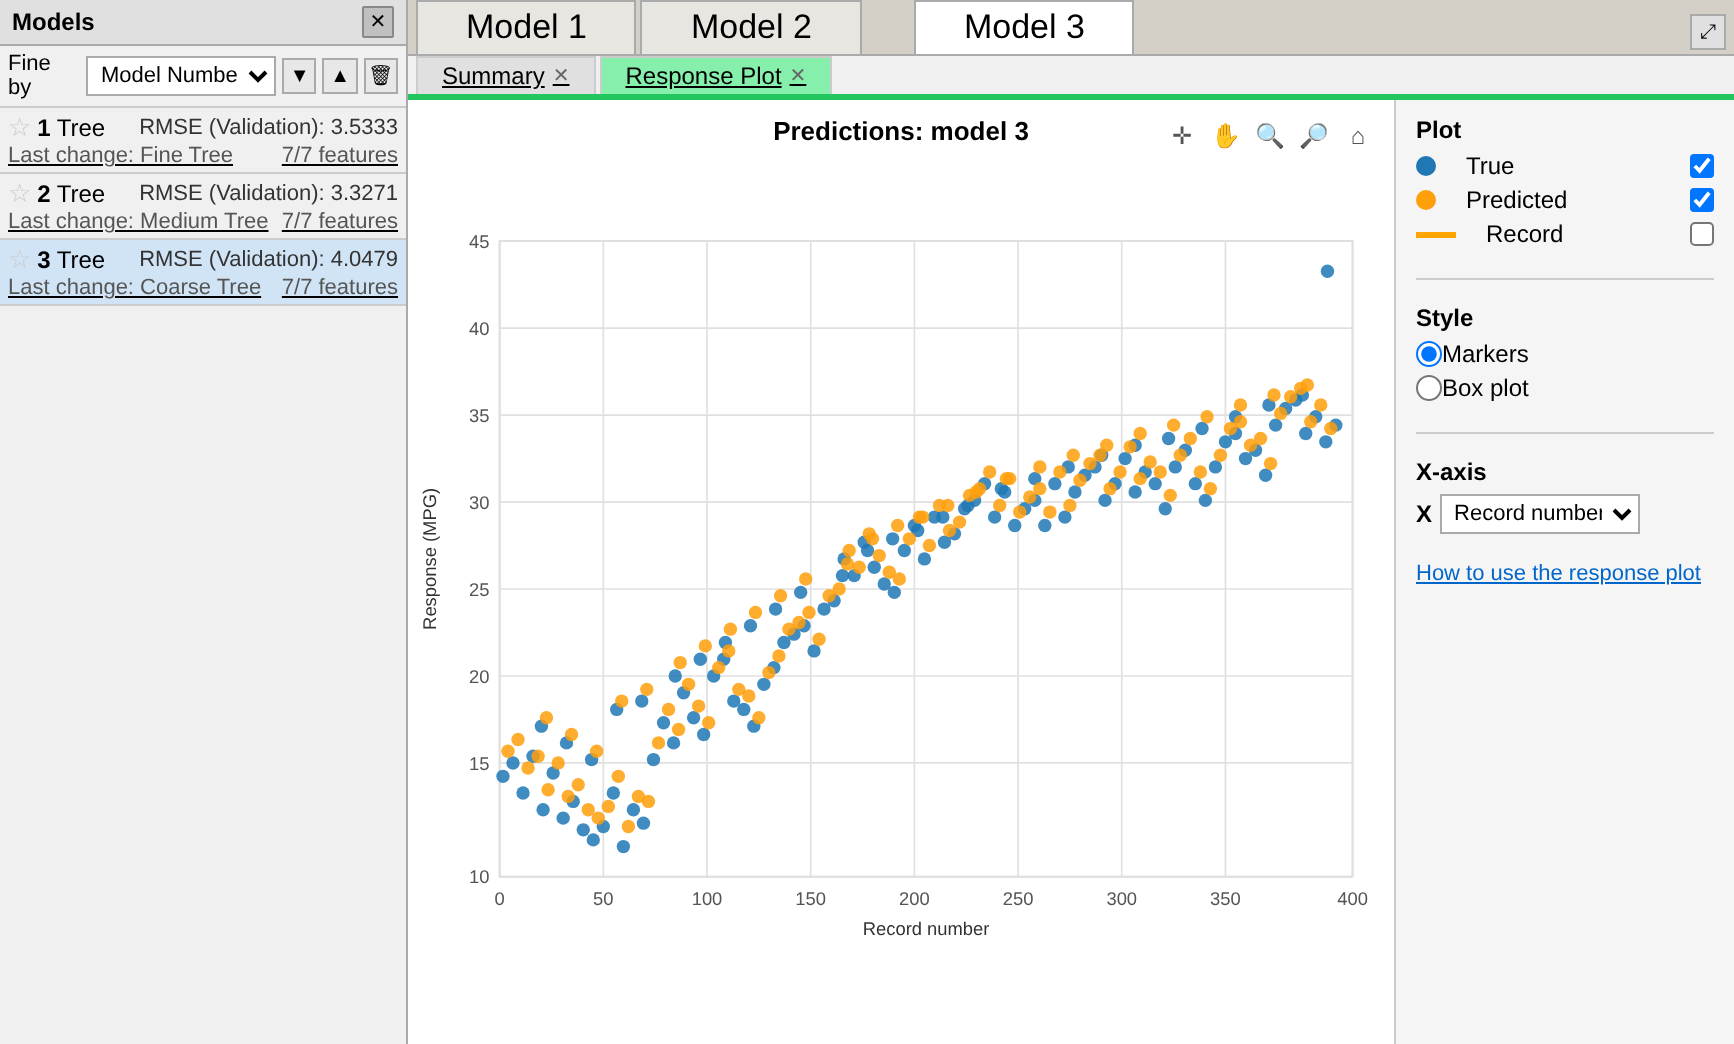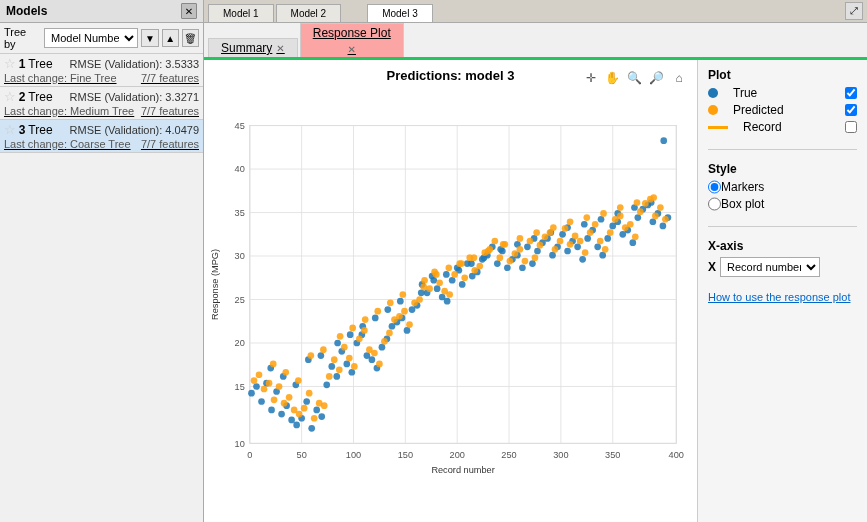--- a/index.html
+++ b/index.html
@@ -30,28 +30,28 @@
     .rmse-text { font-size: 11px; color: #333; }
     .model-row2 { display: flex; justify-content: space-between; margin-top: 1px; text-decoration: underline; }
     .last-change { font-size: 11px; color: #555; }
     .features { font-size: 11px; color: #555; }
 
     
     .right-panel { flex: 1; display: flex; flex-direction: column; background: #f5f5f5; }
 
     
     .tab-bar-top { display: flex; background: #d4d0c8; border-bottom: 1px solid #aaa; align-items: flex-end; padding-left: 4px; }
-    .model-tab { padding: 3px 14px; background: #e8e6e0; border: 1px solid #aaa; border-bottom: none; cursor: pointer; font-size: 10px; margin-right: 2px; }
+    .model-tab { padding: 3px 24px; background: #e8e6e0; border: 1px solid #aaa; border-bottom: none; cursor: pointer; font-size: 17px; margin-right: 2px; }
     .model-tab.active { background: white; margin-left: 24px; }
     .expand-btn { width: 18px; height: 18px; background: #e0e0e0; border: 1px solid #aaa; cursor: pointer; display: flex; align-items: center; justify-content: center; font-size: 10px; }
 
     
     .sub-tab-bar { display: flex; background: #f0f0f0; border-bottom: 3px solid #22c55e; align-items: flex-end; padding-left: 4px; text-decoration: underline; }
     .sub-tab { padding: 2px 12px; background: #e0e0e0; border: 1px solid #ccc; border-bottom: none; cursor: pointer; font-size: 12px; margin-right: 2px; display: flex; align-items: center; gap: 4px; }
-    .sub-tab.active { background: #fca5a5; flex-direction: column; }
+    .sub-tab.active { background: #86efac; }
     .sub-tab .tab-close { font-size: 10px; color: #666; cursor: pointer; }
 
     
     .content-area { flex: 1; display: flex; }
     .plot-container { flex: 1; background: white; position: relative; padding: 8px 4px 4px 4px; }
 
     
     .plot-title { text-align: center; font-weight: bold; font-size: 13px; margin-bottom: 4px; }
     .plot-toolbar { position: absolute; top: 8px; right: 8px; display: flex; gap: 2px; }
     .plot-tool-btn { width: 20px; height: 20px; display: flex; align-items: center; justify-content: center; cursor: pointer; font-size: 12px; color: #555; }
@@ -88,21 +88,21 @@
 <body>
 
 <div class="main-container">
 
   <div class="left-panel">
     <div class="left-panel-header">
       <span class="left-panel-title">Models</span>
       <div class="close-btn">✕</div>
     </div>
     <div class="sortby-bar">
-      <span class="sortby-label">Tree by</span>
+      <span class="sortby-label">Fine by</span>
       <select class="sortby-select">
         <option>Model Number</option>
         <option>RMSE</option>
         <option>Name</option>
       </select>
       <div class="sort-btn">▼</div>
       <div class="sort-btn">▲</div>
       <div class="delete-btn">🗑</div>
     </div>
     <div class="model-list">

